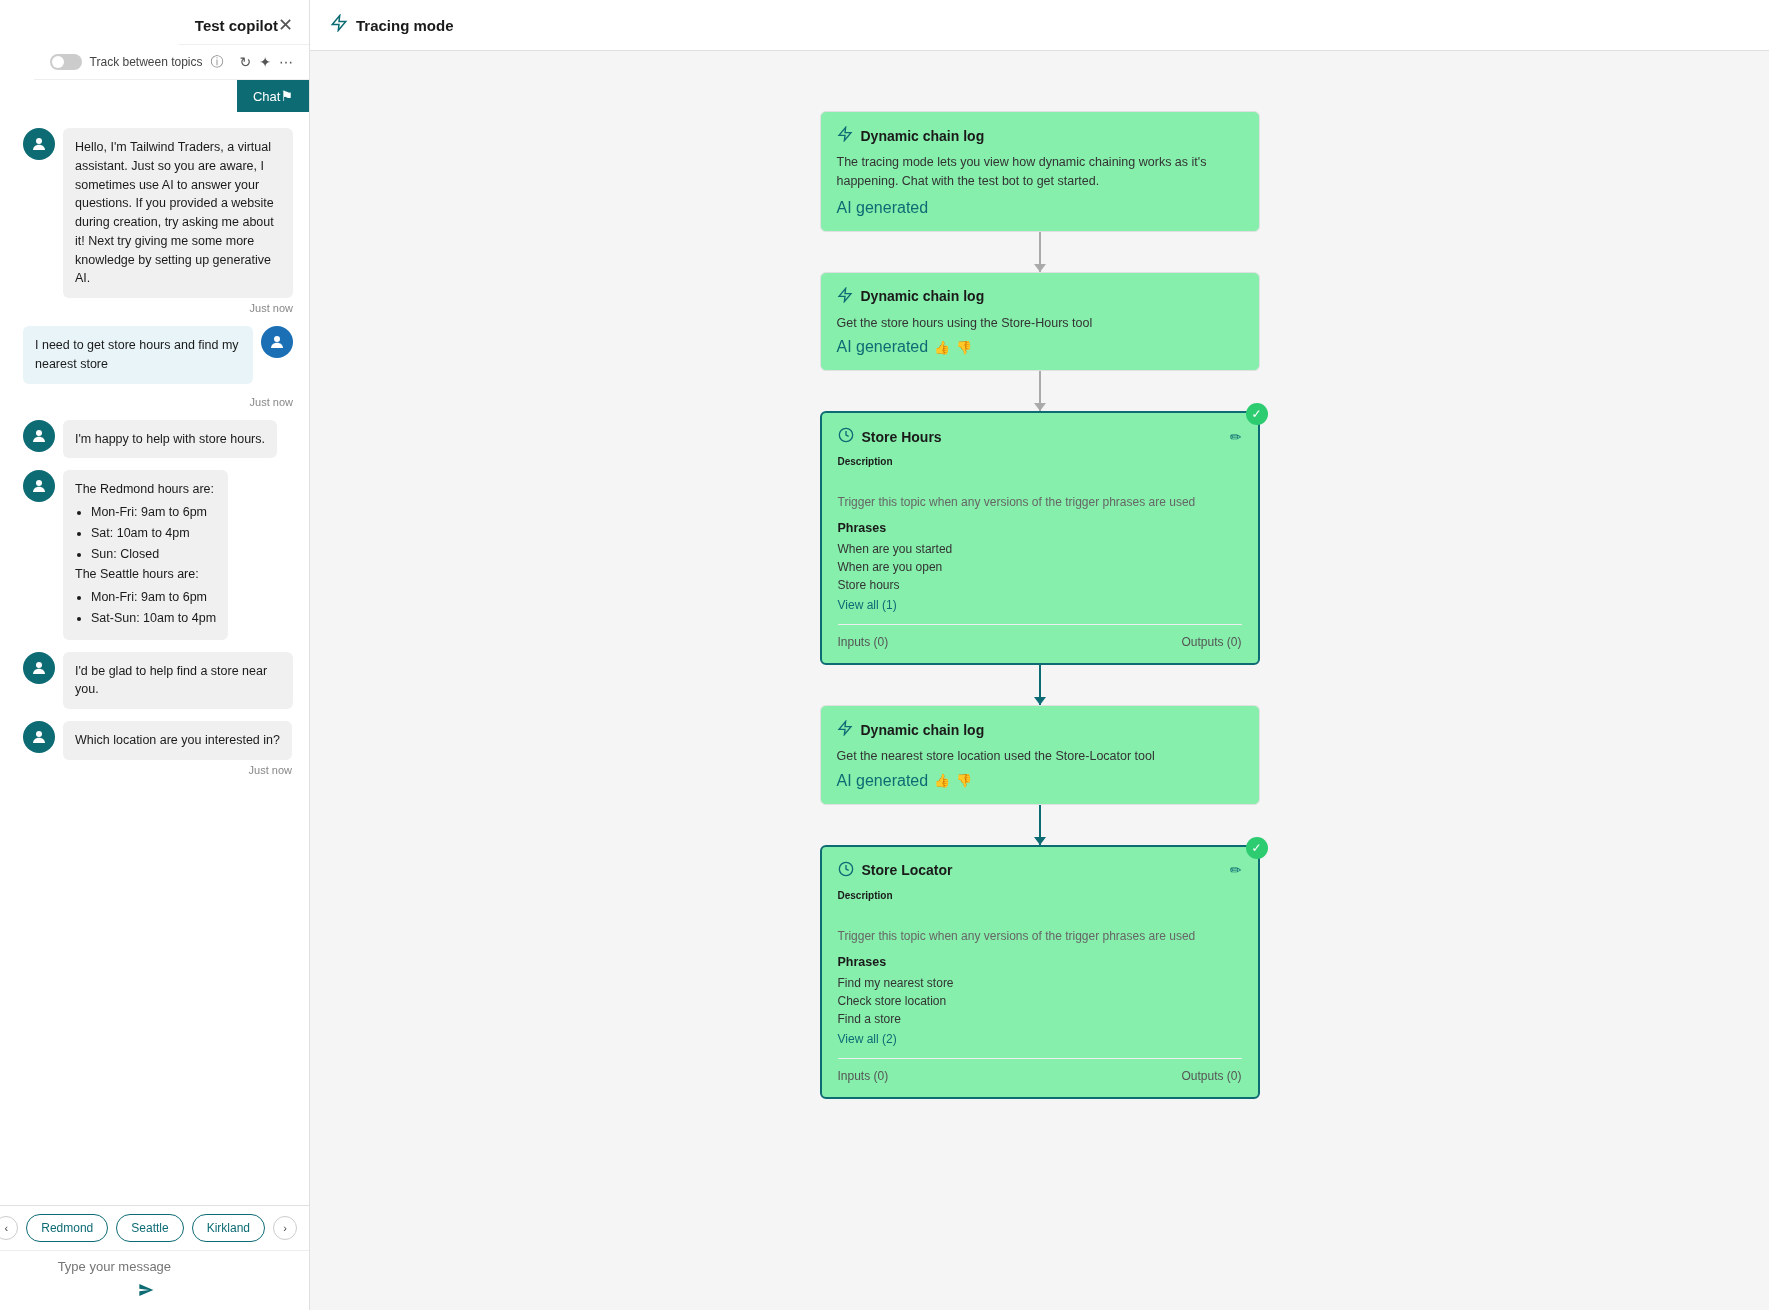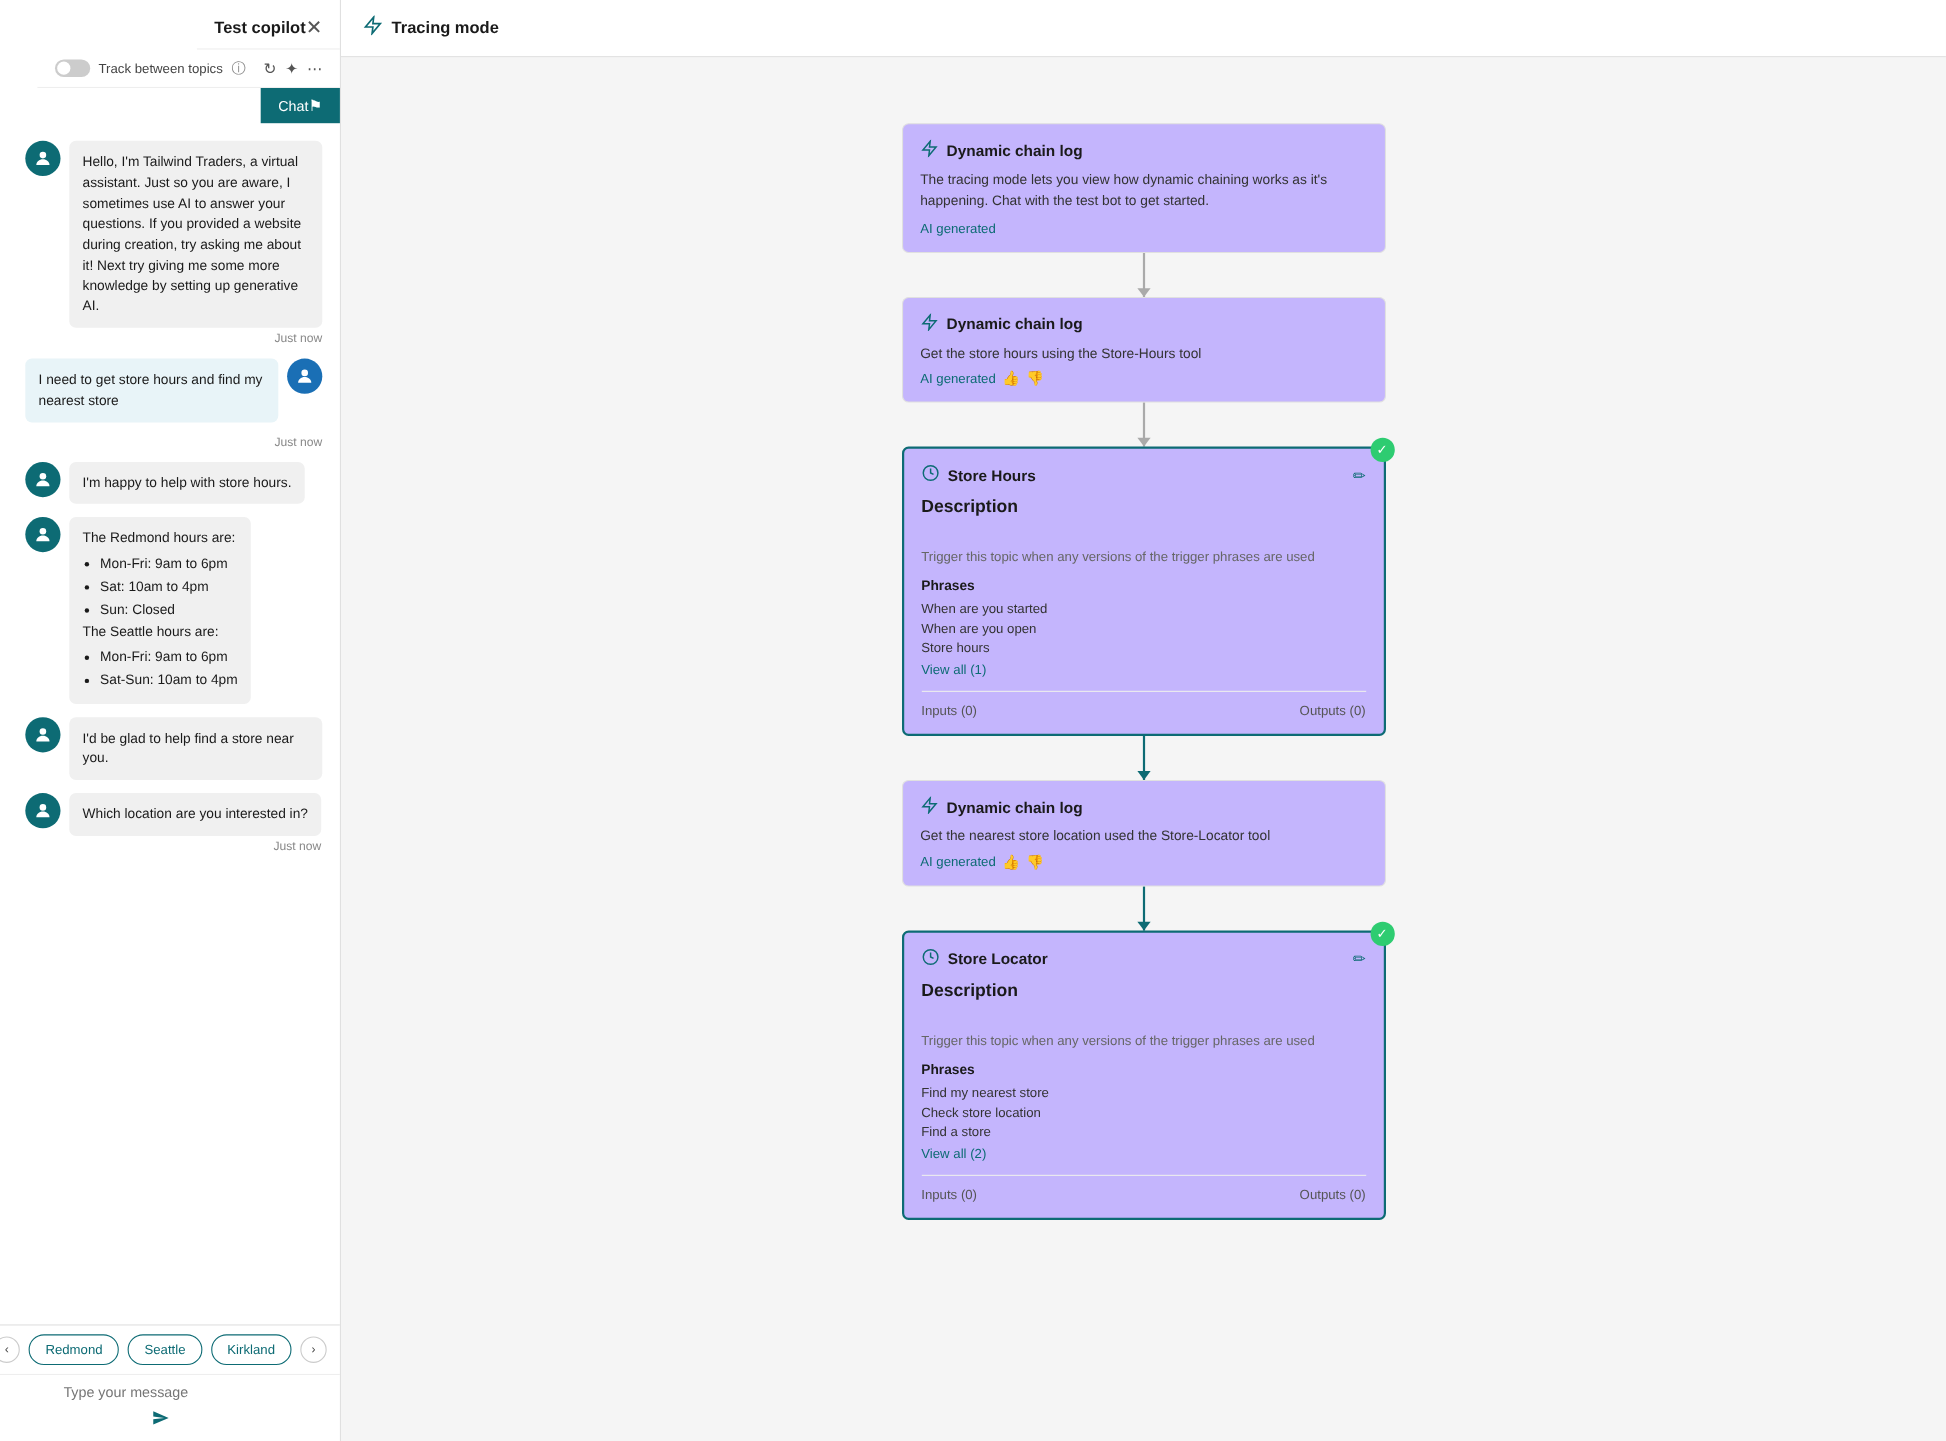--- a/index.html
+++ b/index.html
@@ -276,21 +276,21 @@
       flex: 1;
       overflow-y: auto;
       padding: 20px 40px;
       display: flex;
       flex-direction: column;
       align-items: center;
     }
 
     .trace-node {
       width: 440px;
-      background: #c4b5fd;
+      background: #86efac;
       border: 1px solid #e0e0e0;
       border-radius: 6px;
       padding: 14px 16px;
       position: relative;
     }
 
     .trace-node.highlighted {
       border: 2px solid #0d6b74;
     }
 
@@ -337,21 +337,21 @@
     }
 
     .node-body {
       font-size: 12.5px;
       color: #333;
       line-height: 1.5;
     }
 
     .ai-generated-link {
       color: #0d6b74;
-      font-size: 12px;
+      font-size: 16px;
       cursor: pointer;
       text-decoration: none;
     }
 
     .ai-generated-row {
       display: flex;
       align-items: center;
       gap: 6px;
       margin-top: 6px;
     }
@@ -413,21 +413,21 @@
     }
 
     .node-footer {
       display: flex;
       justify-content: space-between;
       font-size: 12px;
       color: #555;
     }
 
     .description-label {
-      font-size: 16px;
+      font-size: 10px;
       font-weight: 600;
       color: #1a1a1a;
       margin-bottom: 2px;
     }
 
     .description-text {
       font-size: 12px;
       color: #666;
       margin-bottom: 8px;
       margin-top: 24px;

